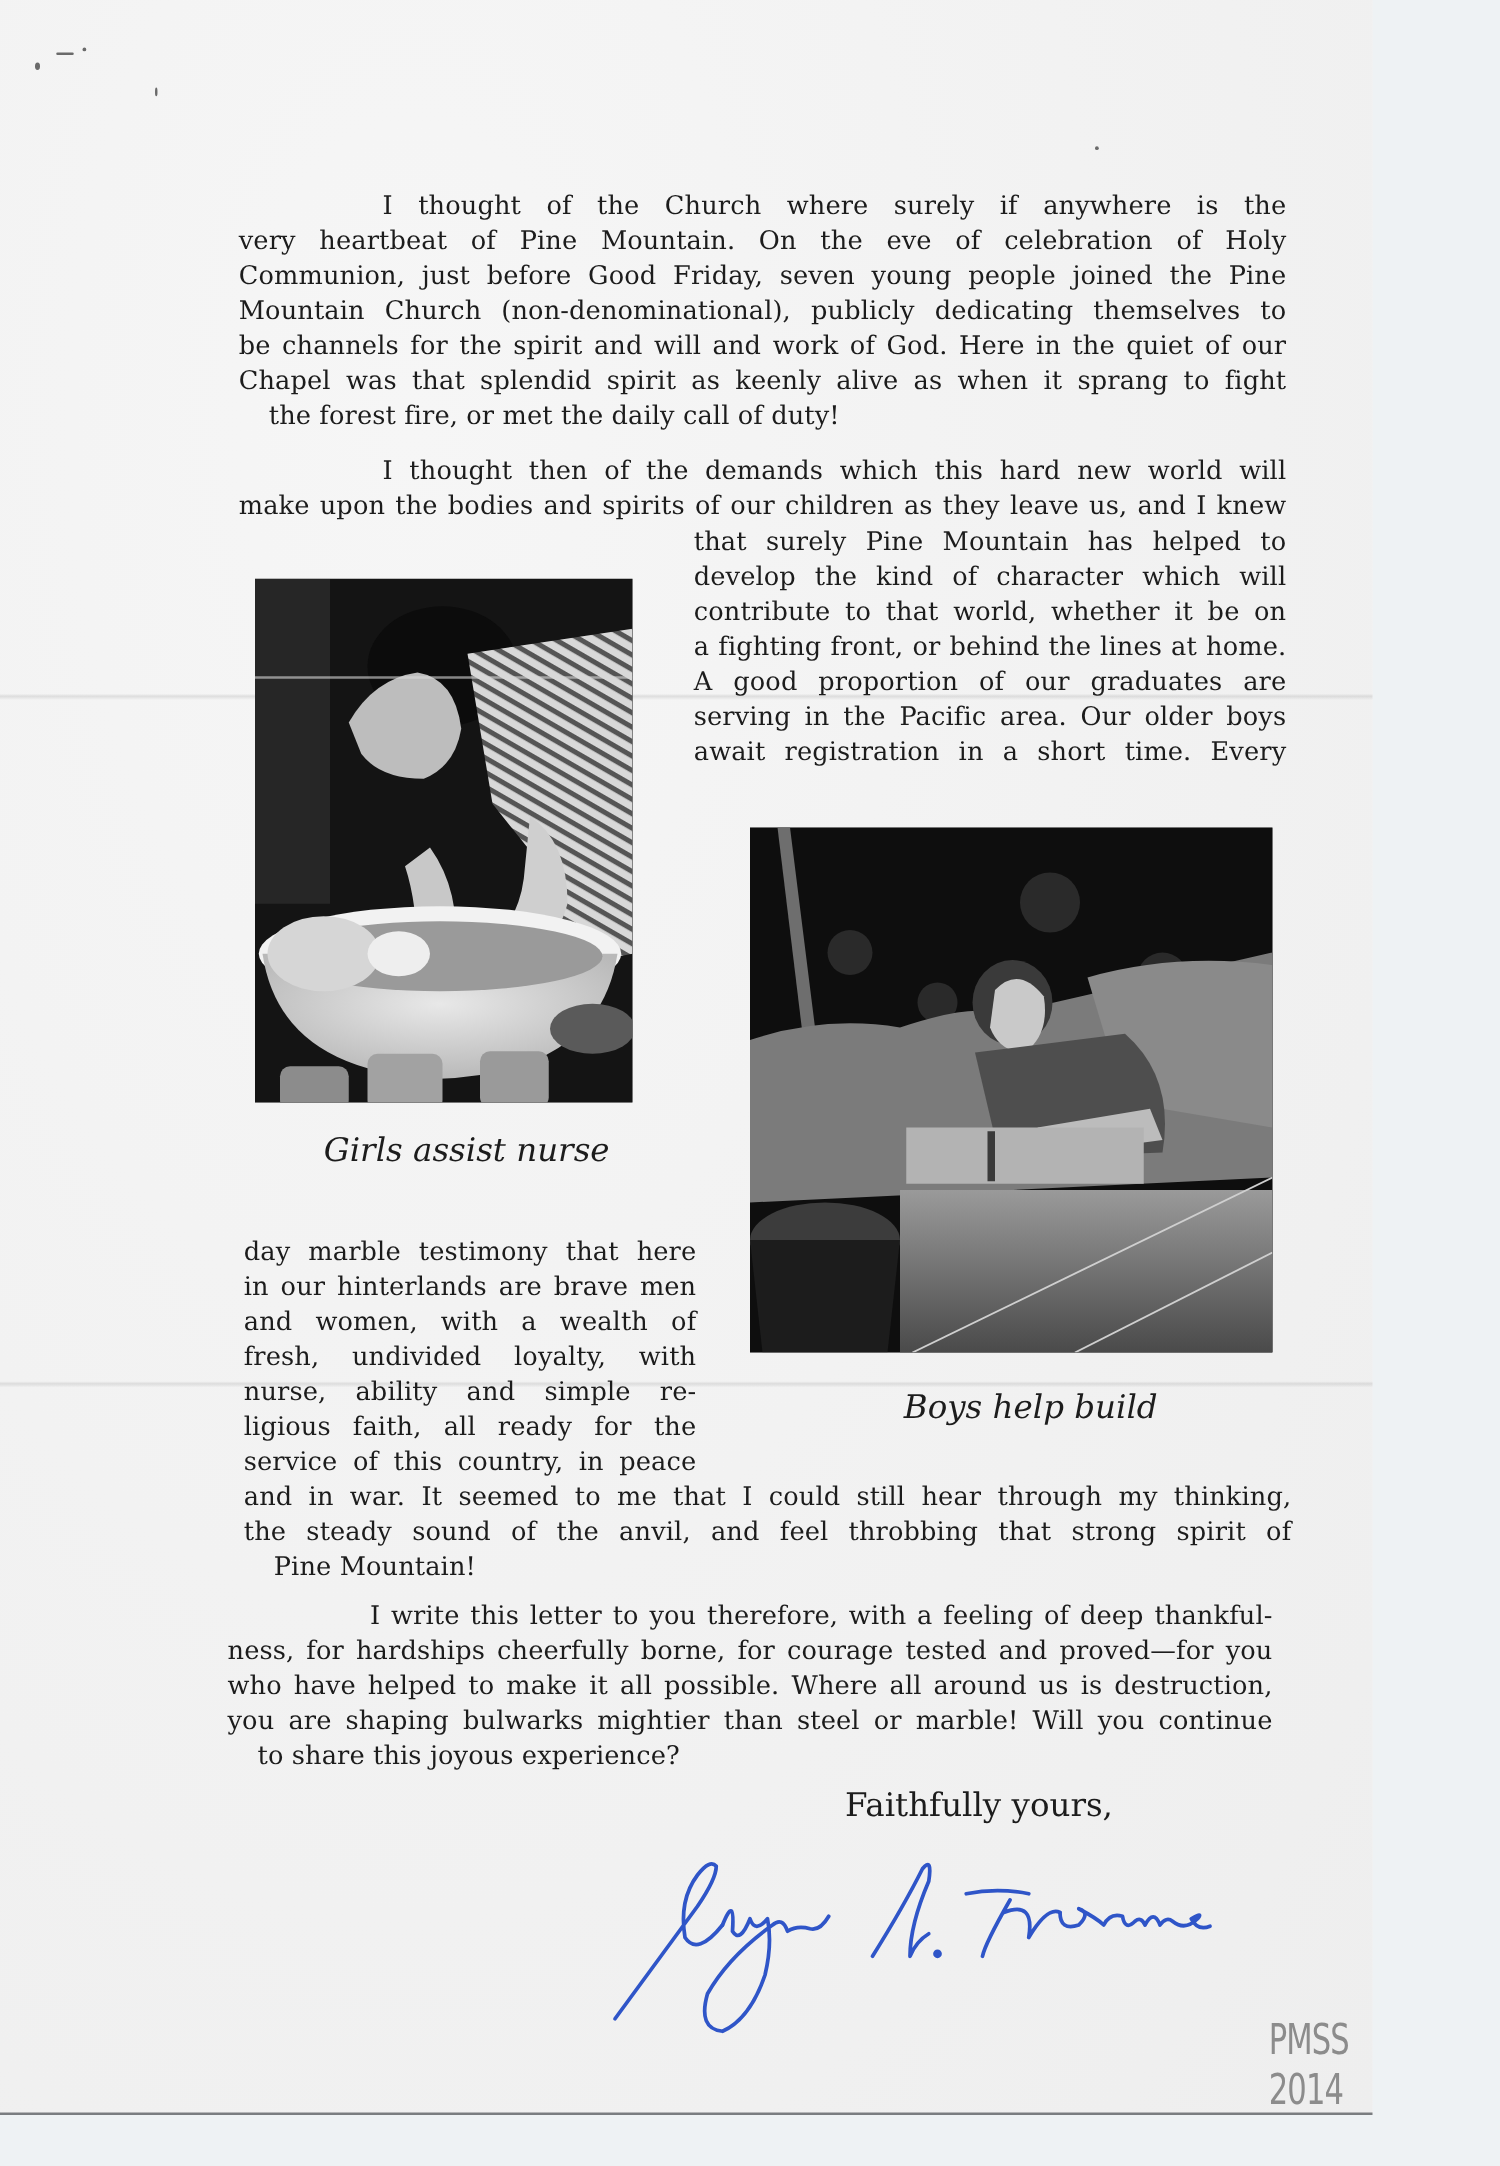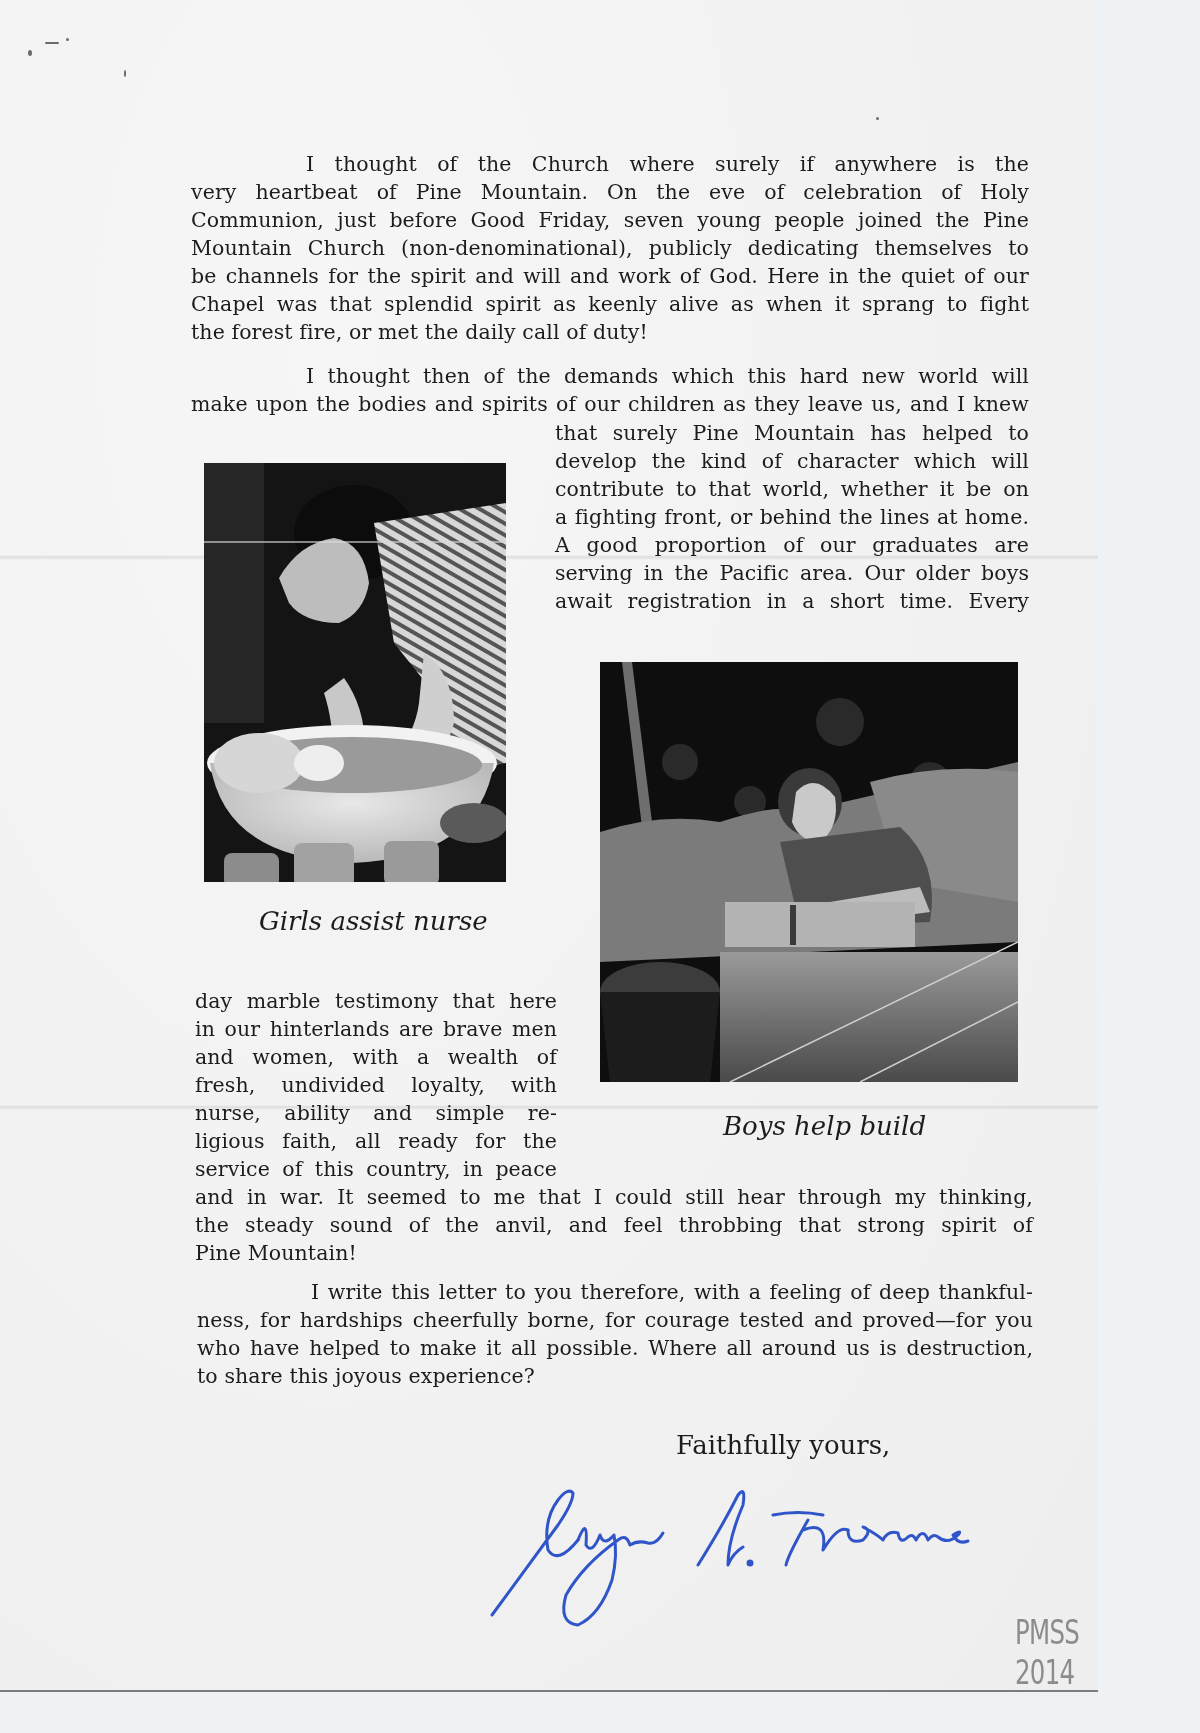--- a/index.html
+++ b/index.html
@@ -13,21 +13,21 @@
     position: absolute; left: 0; top: 0; width: 1098px; height: 1690px;
     background: #f3f3f3;
     background-image:
       linear-gradient(180deg, rgba(0,0,0,0) 0, rgba(0,0,0,0) 555px, rgba(120,120,120,0.18) 557px, rgba(0,0,0,0) 560px, rgba(0,0,0,0) 1105px, rgba(120,120,120,0.18) 1107px, rgba(0,0,0,0) 1110px),
       radial-gradient(ellipse at 30% 20%, #f6f6f6 0%, #eeeeee 100%);
     border-bottom: 2px solid #7a7d80;
   }
   .speck { position: absolute; background: #6a6a6a; border-radius: 50%; }
   .text { position: absolute; font-size: 20.5px; line-height: 28px; letter-spacing: 0.1px; }
   .line { display: block; height: 28px; white-space: nowrap; text-align: justify; text-align-last: justify; }
-  .line.last { text-align-last: left; }
+  .line.last { text-align-last: left; margin-left: 24px; }
   .indent { padding-left: 115px; }
   .photo {
     position: absolute; overflow: hidden; background: #181818;
   }
   .caption { position: absolute; font-style: italic; font-size: 26px; white-space: nowrap; }
   .closing { position: absolute; font-size: 26px; white-space: nowrap; }
   .watermark {
     position: absolute; font-family: "DejaVu Sans", sans-serif; font-size: 34px;
     color: #8c8c8c; letter-spacing: -1px; transform: scaleX(0.72); transform-origin: left top;
   }
@@ -161,24 +161,25 @@
     <span class="line">ligious faith, all ready for the</span>
     <span class="line">service of this country, in peace</span>
   </div>
 
   <div class="text" style="left:195px; top:1183px; width:838px;">
     <span class="line">and in war. It seemed to me that I could still hear through my thinking,</span>
     <span class="line">the steady sound of the anvil, and feel throbbing that strong spirit of</span>
     <span class="line last">Pine Mountain!</span>
   </div>
 
-  <div class="text" style="left:197px; top:1278px; width:836px;">
+  <div class="text" style="left:182px; top:1278px; width:836px;">
     <span class="line indent" style="padding-left:114px;">I write this letter to you therefore, with a feeling of deep thankful-</span>
     <span class="line">ness, for hardships cheerfully borne, for courage tested and proved—for you</span>
     <span class="line">who have helped to make it all possible. Where all around us is destruction,</span>
+    <span class="line">you are shaping bulwarks mightier than steel or marble! Will you continue</span>
     <span class="line last">to share this joyous experience?</span>
   </div>
 
   <div class="closing" style="left:676px; top:1430px;">Faithfully yours,</div>
 
   <div style="position:absolute; left:488px; top:1485px; width:600px; height:150px;">
     <svg width="600" height="150" viewBox="0 0 600 150" fill="none" stroke="#2f55c8" stroke-width="3" stroke-linecap="round" stroke-linejoin="round">
 
       <path d="M4 130 L70 40 Q85 18 85 8 Q80 2 70 15 Q55 35 60 65 Q70 80 90 55"></path>
 

